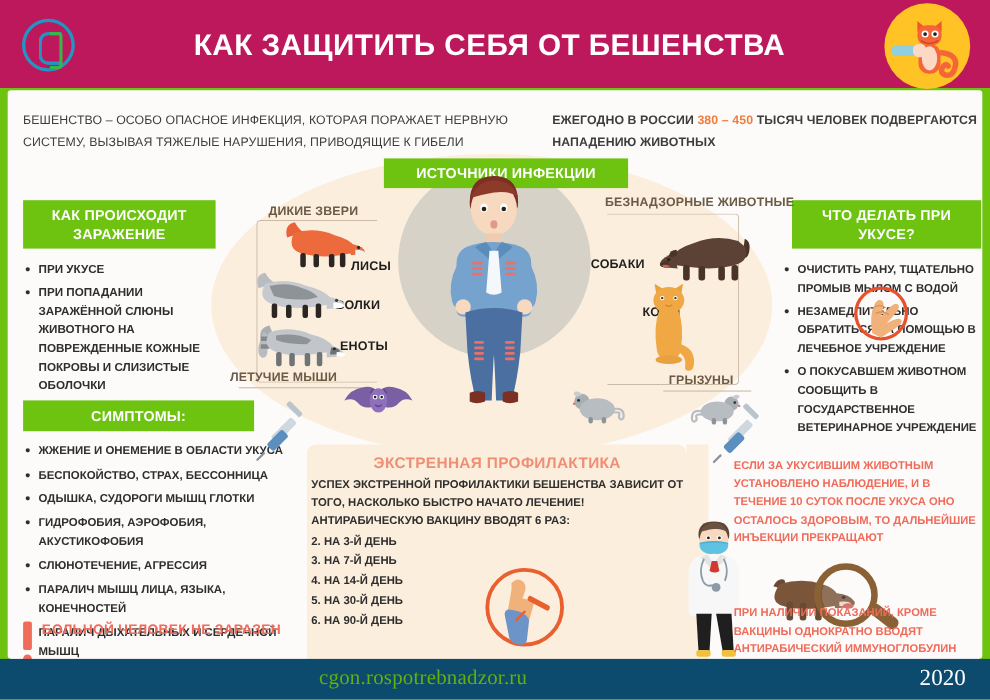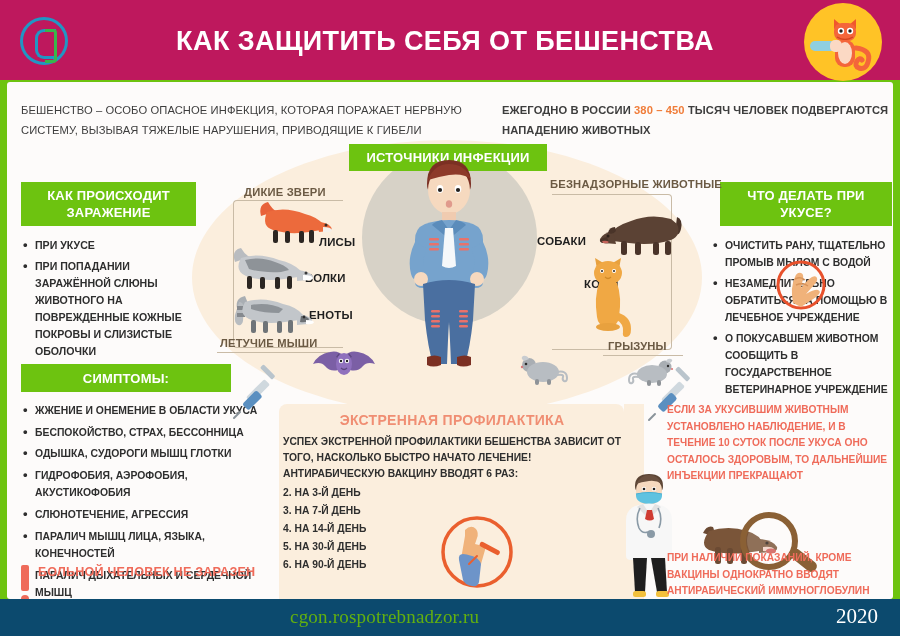--- a/index.html
+++ b/index.html
@@ -121,21 +121,21 @@
     background: #6dc310;
     color: #ffffff;
     font-weight: bold;
     font-size: 13px;
     display: flex; align-items: center; justify-content: center;
     text-align: center;
     line-height: 17px;
     letter-spacing: 0.2px;
   }
   .chip-how    { left: 14px;  top: 100px; width: 175px; height: 44px; }
-  .chip-src    { left: 342px; top: 62px;  width: 198px; height: 27px; }
+  .chip-src    { left: 342px; top: 62px;  width: 222px; height: 27px; }
   .chip-what   { left: 713px; top: 100px; width: 172px; height: 44px; }
   .chip-symp   { left: 14px;  top: 282px; width: 210px; height: 28px; }
 
   ul.bullets { list-style: none; }
   ul.bullets li {
     position: relative;
     padding-left: 14px;
     margin-bottom: 4px;
   }
   ul.bullets li::before {
@@ -202,21 +202,21 @@
     width: 340px;
     font-size: 10.3px; font-weight: bold;
     color: #2e2e2e; line-height: 16px;
   }
   .emg-body .ln { display: block; }
   .emg-steps { margin-top: 2px; }
   .emg-steps .st { display: block; line-height: 18px; }
 
   
   .note-a {
-    position: absolute; left: 660px; top: 320px;
+    position: absolute; left: 660px; top: 334px;
     width: 228px;
     font-size: 10.2px; font-weight: bold;
     color: #ef6b5a; line-height: 16.5px;
   }
   .note-b {
     position: absolute; left: 660px; top: 468px;
     width: 232px;
     font-size: 10.2px; font-weight: bold;
     color: #ef6b5a; line-height: 16.5px;
   }
@@ -237,21 +237,21 @@
     font-size: 11.2px;
     letter-spacing: 0.2px;
     line-height: 14px;
   }
   .lbl-foxes   { left: 312px; top: 154px; }
   .lbl-wolves  { left: 298px; top: 190px; }
   .lbl-raccoon { left: 302px; top: 227px; }
   .lbl-dogs    { left: 530px; top: 153px; }
   .lbl-cats    { left: 537px; top: 196px; margin-left: 40px; }
   .lbl-wild    { left: 237px; top: 103px; }
-  .lbl-bats    { left: 213px; top: 254px; }
+  .lbl-bats    { left: 202px; top: 254px; }
   .lbl-stray   { left: 513px; top: 95px; padding-left: 30px; }
   .lbl-rodents { left: 601px; top: 257px; }
 
   
   .brk { position: absolute; border-color: #c9bba6; }
   .brk-wild {
     left: 226px; top: 118px; width: 110px; height: 148px;
     border-left: 1.5px solid #c9bba6;
     border-top: 1.5px solid #c9bba6;
     border-bottom: 1.5px solid #c9bba6;

